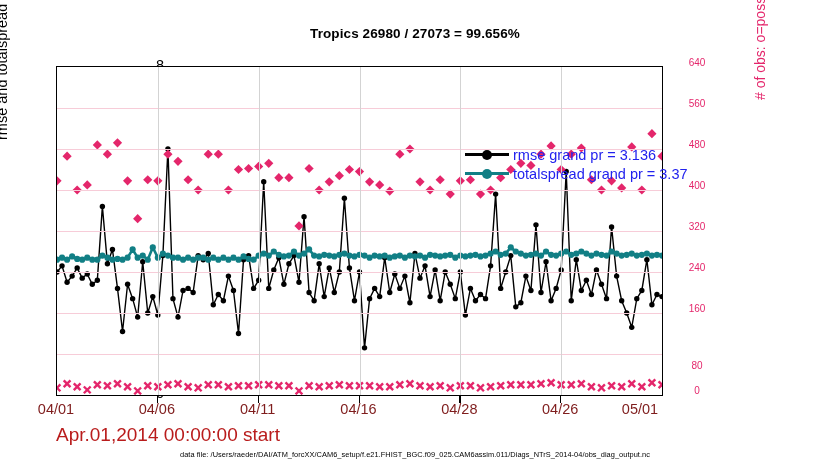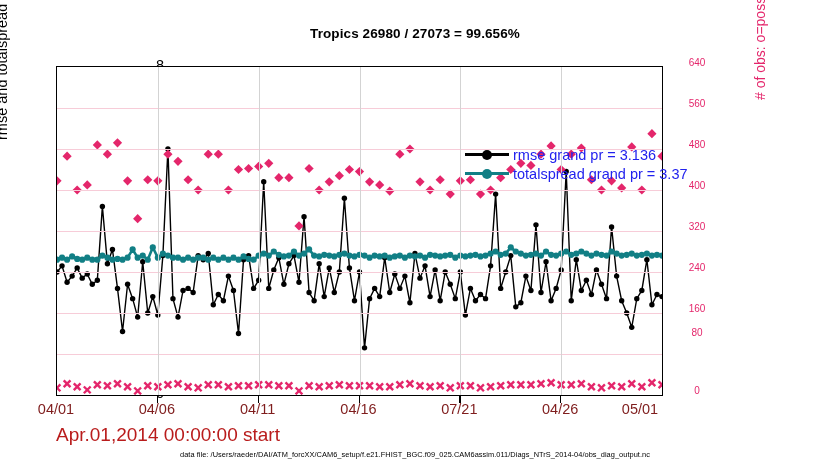--- a/index.html
+++ b/index.html
@@ -96,21 +96,21 @@
       <div class="ytick-l" style="top: 230px;">4</div>
       <div class="tickmark-l" style="top: 230px;"></div>
       <div class="ytick-l" style="top: 189px;">5</div>
       <div class="tickmark-l" style="top: 189px;"></div>
       <div class="ytick-l" style="top: 148px;">6</div>
       <div class="tickmark-l" style="top: 148px;"></div>
       <div class="ytick-l" style="top: 107px;">7</div>
       <div class="tickmark-l" style="top: 107px;"></div>
       <div class="ytick-l" style="top: 66px;">8</div>
       <div class="ytick-r" style="top: 394px;">0</div>
-      <div class="ytick-r" style="top: 336px;">80</div>
+      <div class="ytick-r" style="top: 369px;">80</div>
       <div class="tickmark-r" style="top: 353px;"></div>
       <div class="ytick-r" style="top: 312px;">160</div>
       <div class="tickmark-r" style="top: 312px;"></div>
       <div class="ytick-r" style="top: 271px;">240</div>
       <div class="tickmark-r" style="top: 271px;"></div>
       <div class="ytick-r" style="top: 230px;">320</div>
       <div class="tickmark-r" style="top: 230px;"></div>
       <div class="ytick-r" style="top: 189px;">400</div>
       <div class="tickmark-r" style="top: 189px;"></div>
       <div class="ytick-r" style="top: 148px;">480</div>
@@ -118,21 +118,21 @@
       <div class="ytick-r" style="top: 107px;">560</div>
       <div class="tickmark-r" style="top: 107px;"></div>
       <div class="ytick-r" style="top: 66px;">640</div>
       <div class="xtick" style="left: 56px;">04/01</div>
       <div class="xtick" style="left: 156.833px;">04/06</div>
       <div class="tickmark-x" style="left: 156.833px;"></div>
       <div class="xtick" style="left: 257.667px;">04/11</div>
       <div class="tickmark-x" style="left: 257.667px;"></div>
       <div class="xtick" style="left: 358.5px;">04/16</div>
       <div class="tickmark-x" style="left: 358.5px;"></div>
-      <div class="xtick" style="left: 459.333px;">07/21</div>
+      <div class="xtick" style="left: 459.333px;">04/28</div>
       <div class="tickmark-x" style="left: 459.333px;"></div>
       <div class="xtick" style="left: 560.167px;">04/26</div>
       <div class="tickmark-x" style="left: 560.167px;"></div>
       <div class="xtick" style="left: 640px;">05/01</div>
     </div>
 
   <div id="plot">
     <div id="grid-layer">
         <div class="hgrid" style="top: 287px;"></div>
         <div class="hgrid" style="top: 246px;"></div>

